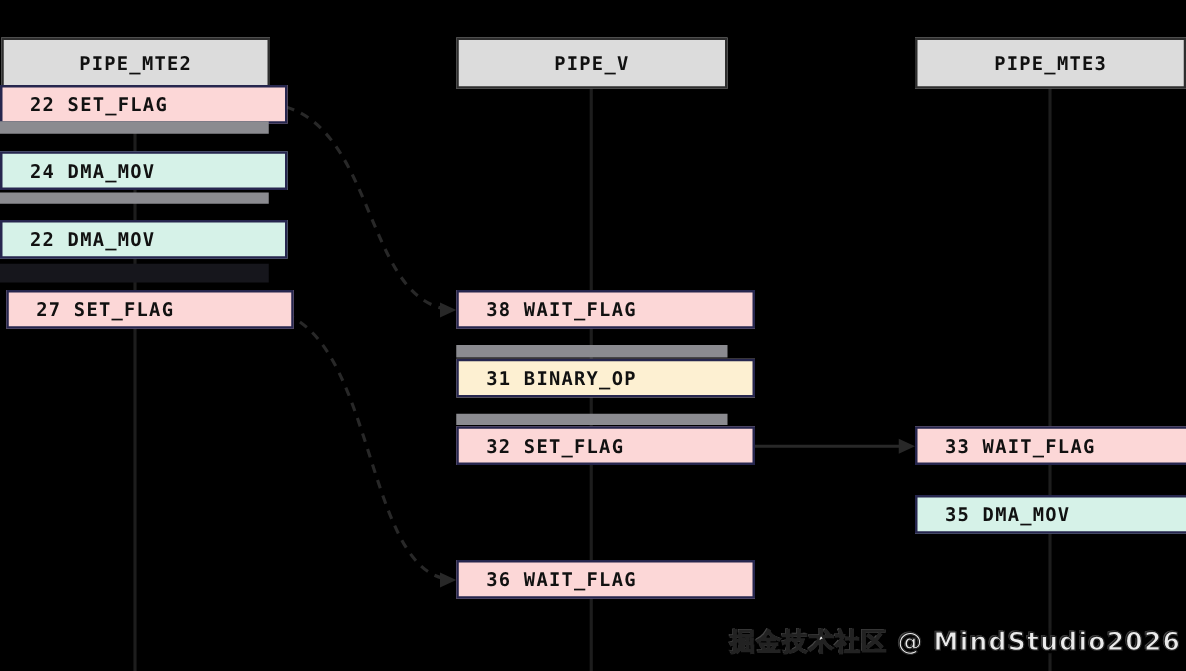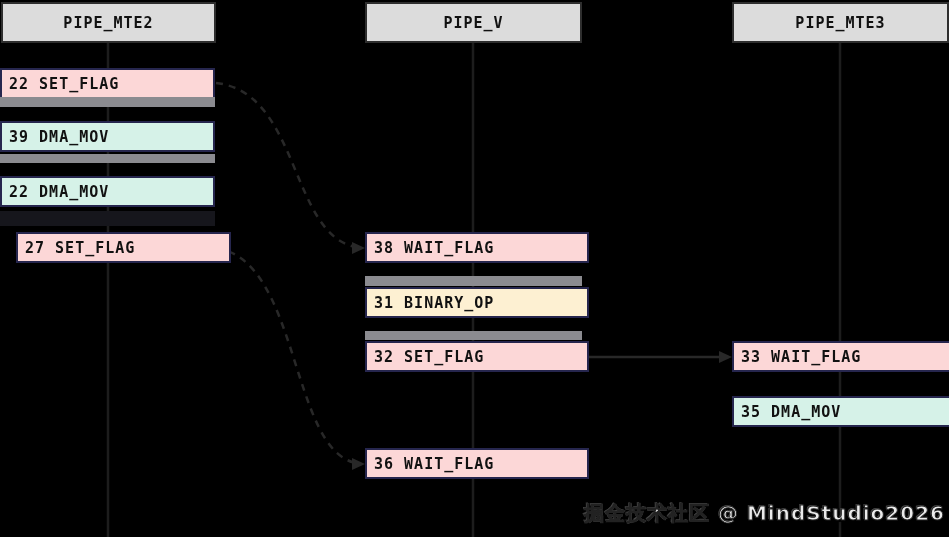--- a/index.html
+++ b/index.html
@@ -13,28 +13,28 @@
   svg.edges .lifeline{stroke:var(--lifeline-color,#1d1d1d);stroke-width:2.5;fill:none;}
   svg.edges .edge{stroke:var(--edge-color,#282828);stroke-width:2.5;fill:none;}
   svg.edges .edge.dashed{stroke-dasharray:7 6;}
   svg.edges .arrowhead{fill:var(--edge-color,#282828);stroke:none;}
   .pipe-header{
     position:absolute;z-index:2;height:37px;
     background:var(--header-fill,#dcdcdc);
     border:2px solid var(--header-border,#2e2e2e);
     color:var(--header-text,#111);
     font-size:15px;font-weight:bold;letter-spacing:1px;
-    display:flex;align-items:center;justify-content:center;
+    display:flex;align-items:center;justify-content:center;margin-top:28px;
   }
   .node{
     position:absolute;z-index:2;height:27px;
     border:2px solid var(--node-border,#26264e);
     color:var(--node-text,#111);
     font-size:15px;font-weight:bold;letter-spacing:1px;
-    display:flex;align-items:center;padding-left:7px;
+    display:flex;align-items:center;padding-left:22px;
   }
   .node.flag{background:var(--flag-fill,#fcd7d7);}
   .node.dma{background:var(--dma-fill,#d6f2e8);}
   .node.binary{background:var(--binary-fill,#fdf0d2);}
   .strip{position:absolute;z-index:2;background:var(--gap-strip,#8b8b90);}
   .strip.dark{background:var(--dark-strip,#16161c);}
   .watermark{
     position:absolute;z-index:3;right:4px;bottom:10px;
     font-family:"DejaVu Sans","Liberation Sans",sans-serif;
     font-size:20px;font-weight:bold;letter-spacing:1px;
@@ -62,25 +62,25 @@
     <line class="edge" x1="582" y1="357" x2="728" y2="357"></line>
     <polygon class="arrowhead" points="719,351 732,357 719,363"></polygon>
   </svg>
 
   <div class="pipe-header" style="left:1px;top:2px;width:211px;">PIPE_MTE2</div>
   <div class="pipe-header" style="left:365px;top:2px;width:213px;">PIPE_V</div>
   <div class="pipe-header" style="left:732px;top:2px;width:213px;">PIPE_MTE3</div>
 
   <div class="node flag" style="left:0px;top:68px;width:204px;">22 SET_FLAG</div>
   <div class="strip" style="left:0px;top:97px;width:215px;height:10px;"></div>
-  <div class="node dma" style="left:0px;top:121px;width:204px;">39 DMA_MOV</div>
+  <div class="node dma" style="left:0px;top:121px;width:204px;">24 DMA_MOV</div>
   <div class="strip" style="left:0px;top:154px;width:215px;height:9px;"></div>
   <div class="node dma" style="left:0px;top:176px;width:204px;">22 DMA_MOV</div>
   <div class="strip dark" style="left:0px;top:211px;width:215px;height:15px;"></div>
-  <div class="node flag" style="left:16px;top:232px;width:204px;">27 SET_FLAG</div>
+  <div class="node flag" style="left:5px;top:232px;width:204px;">27 SET_FLAG</div>
 
   <div class="node flag" style="left:365px;top:232px;width:213px;">38 WAIT_FLAG</div>
   <div class="strip" style="left:365px;top:276px;width:217px;height:10px;"></div>
   <div class="node binary" style="left:365px;top:287px;width:213px;">31 BINARY_OP</div>
   <div class="strip" style="left:365px;top:331px;width:217px;height:9px;"></div>
   <div class="node flag" style="left:365px;top:341px;width:213px;">32 SET_FLAG</div>
   <div class="node flag" style="left:365px;top:448px;width:213px;">36 WAIT_FLAG</div>
 
   <div class="node flag" style="left:732px;top:341px;width:213px;">33 WAIT_FLAG</div>
   <div class="node dma" style="left:732px;top:396px;width:213px;">35 DMA_MOV</div>

